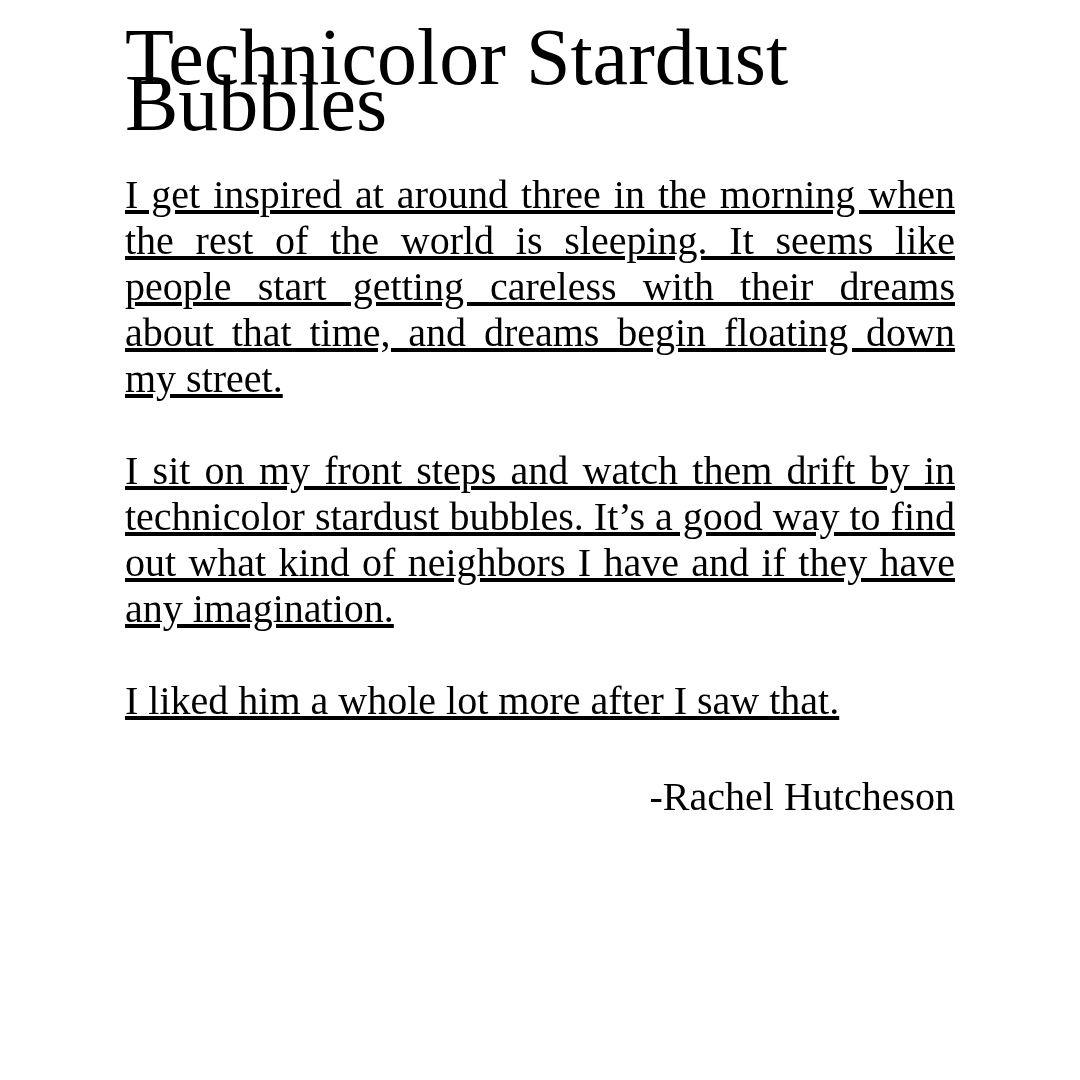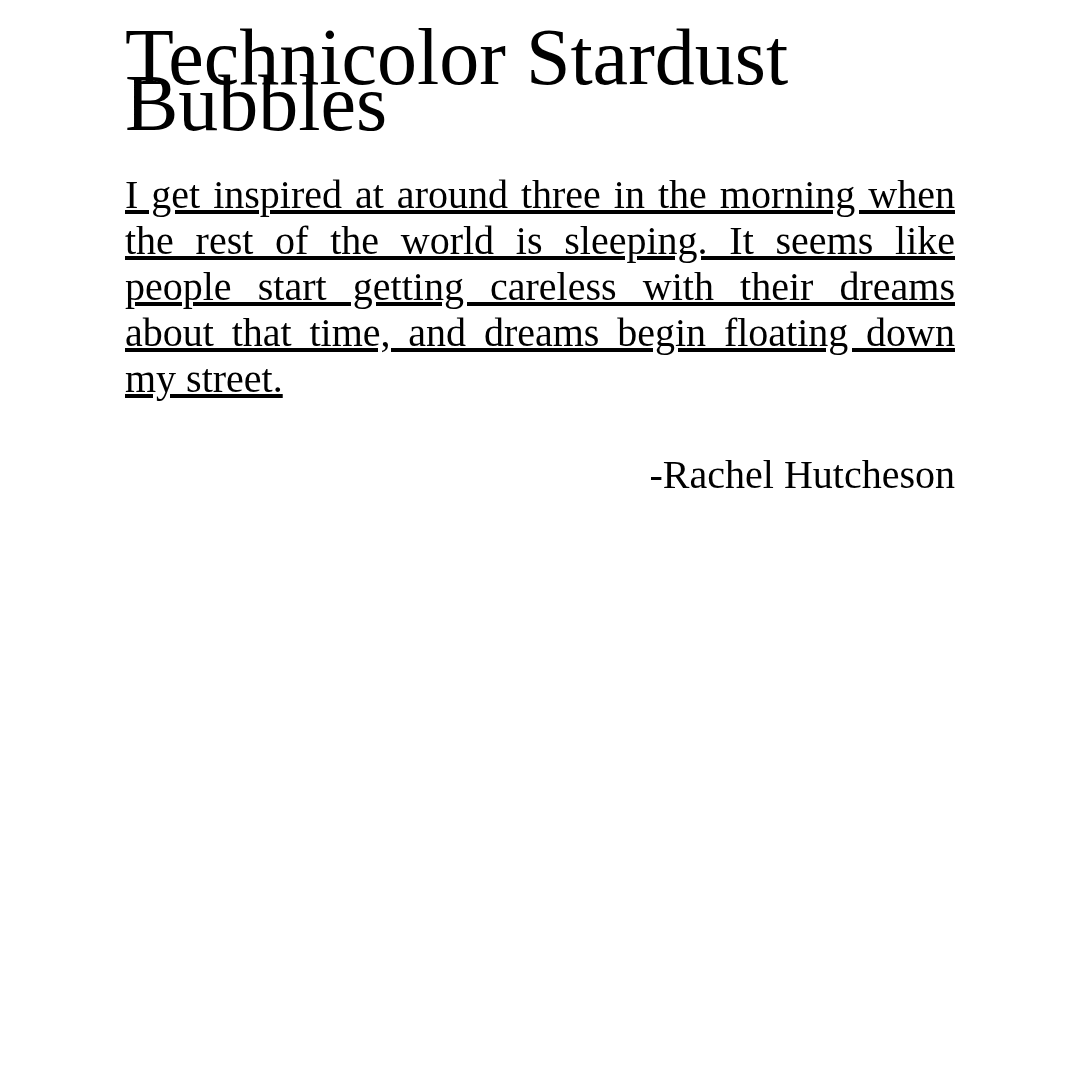--- a/index.html
+++ b/index.html
@@ -41,18 +41,20 @@
 </style>
 </head>
 <body>
 
 <div class="page">
   <div class="content">
     <h1 class="poem-title">Technicolor Stardust Bubbles</h1>
 
     <p class="poem-paragraph">I get inspired at around three in the morning when the rest of the world is sleeping. It seems like people start getting careless with their dreams about that time, and dreams begin floating down my street.</p>
 
+    <p class="poem-paragraph">I sit on my front steps and watch them drift by in technicolor stardust bubbles. It’s a good way to find out what kind of neighbors I have and if they have any imagination.</p>
 
 
+    <p class="poem-paragraph">I liked him a whole lot more after I saw that.</p>
 
     <p class="poem-attribution">-Rachel Hutcheson</p>
   </div>
 </div>
 
 </body></html>

